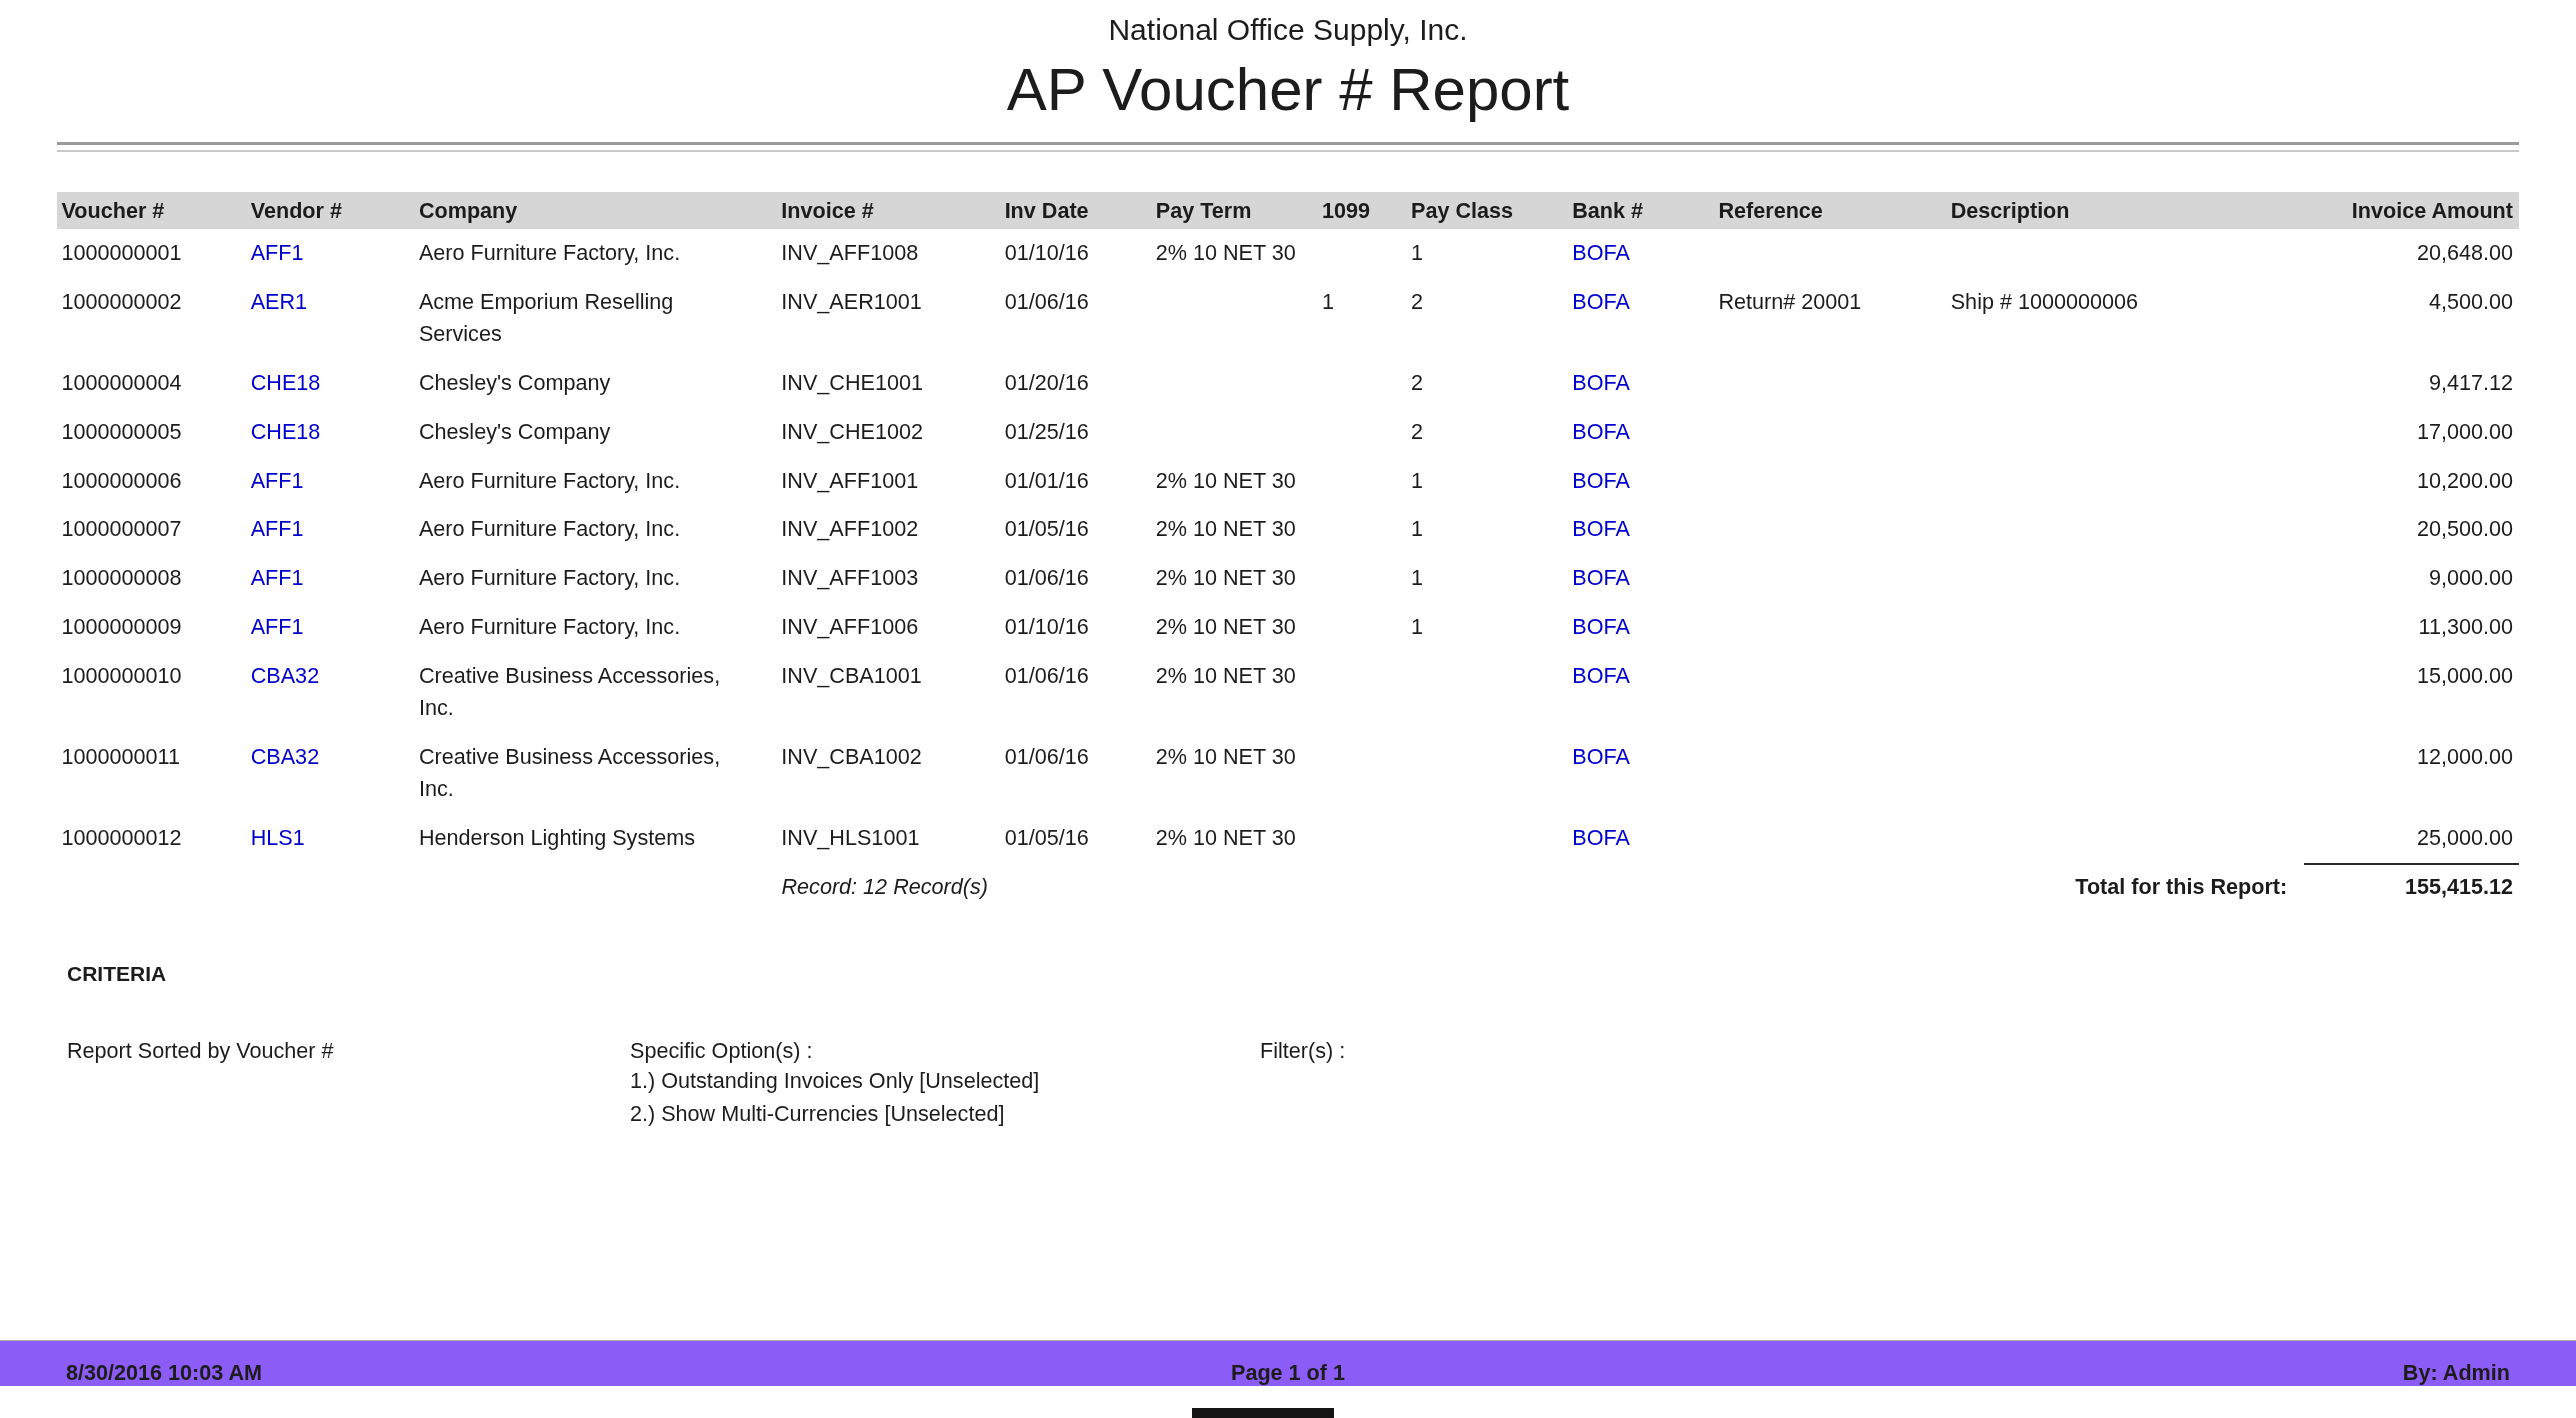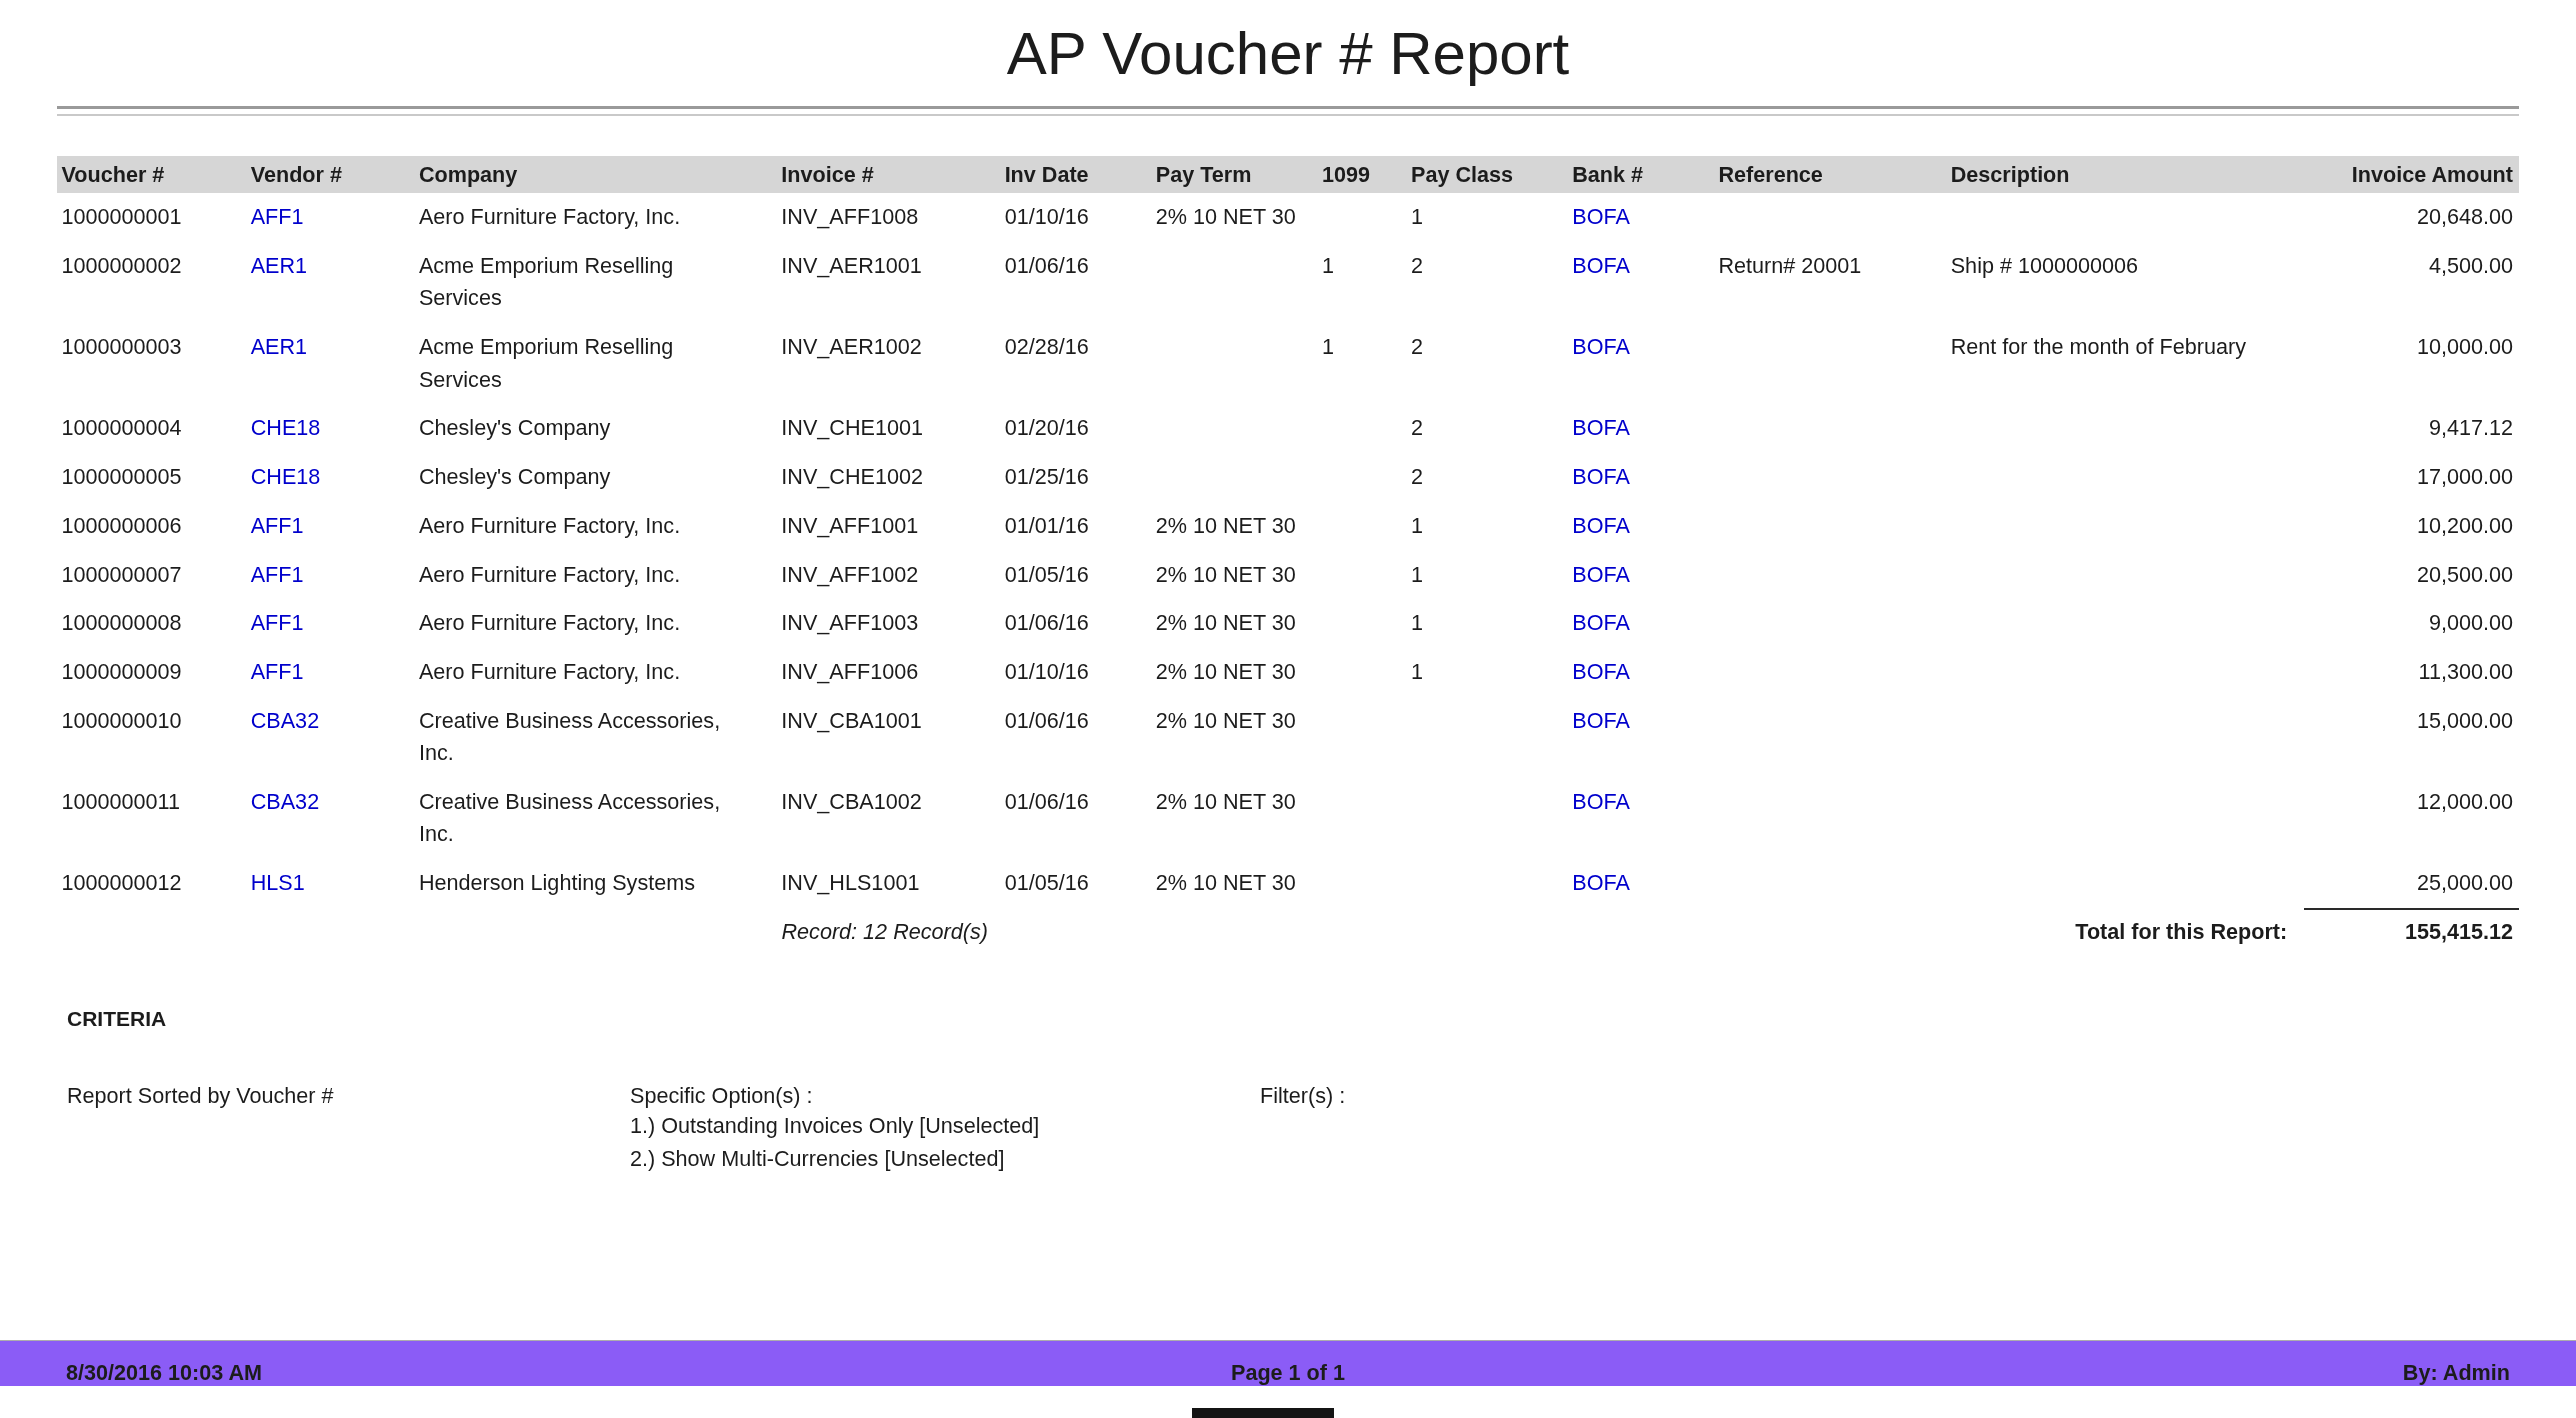--- a/index.html
+++ b/index.html
@@ -94,20 +94,21 @@
     left: 1192px;
     width: 142px;
     height: 10.4px;
     background: #141414;
   }
 </style>
 </head>
 <body>
 
 <div class="report-header">
+  <div class="company-name">National Office Supply, Inc.</div>
   <div class="report-title">AP Voucher # Report</div>
 </div>
 
 <div class="double-rule"></div>
 
 <div class="table-wrap">
   <table>
     <colgroup>
       <col style="width:189px">
         <col style="width:168px">
@@ -161,34 +162,20 @@
     <td class="c-date">01/06/16</td>
     <td class="c-payterm"></td>
     <td class="c-1099">1</td>
     <td class="c-payclass">2</td>
     <td class="c-bank link">BOFA</td>
     <td class="c-ref">Return# 20001</td>
     <td class="c-desc">Ship # 1000000006</td>
     <td class="c-amount">4,500.00</td>
   </tr>
         <tr>
-    <td class="c-voucher">1000000003</td>
-    <td class="c-vendor link">AER1</td>
-    <td class="c-company">Acme Emporium Reselling Services</td>
-    <td class="c-invoice">INV_AER1002</td>
-    <td class="c-date">02/28/16</td>
-    <td class="c-payterm"></td>
-    <td class="c-1099">1</td>
-    <td class="c-payclass">2</td>
-    <td class="c-bank link">BOFA</td>
-    <td class="c-ref"></td>
-    <td class="c-desc">Rent for the month of February</td>
-    <td class="c-amount">10,000.00</td>
-  </tr>
-        <tr>
     <td class="c-voucher">1000000004</td>
     <td class="c-vendor link">CHE18</td>
     <td class="c-company">Chesley's Company</td>
     <td class="c-invoice">INV_CHE1001</td>
     <td class="c-date">01/20/16</td>
     <td class="c-payterm"></td>
     <td class="c-1099"></td>
     <td class="c-payclass">2</td>
     <td class="c-bank link">BOFA</td>
     <td class="c-ref"></td>

